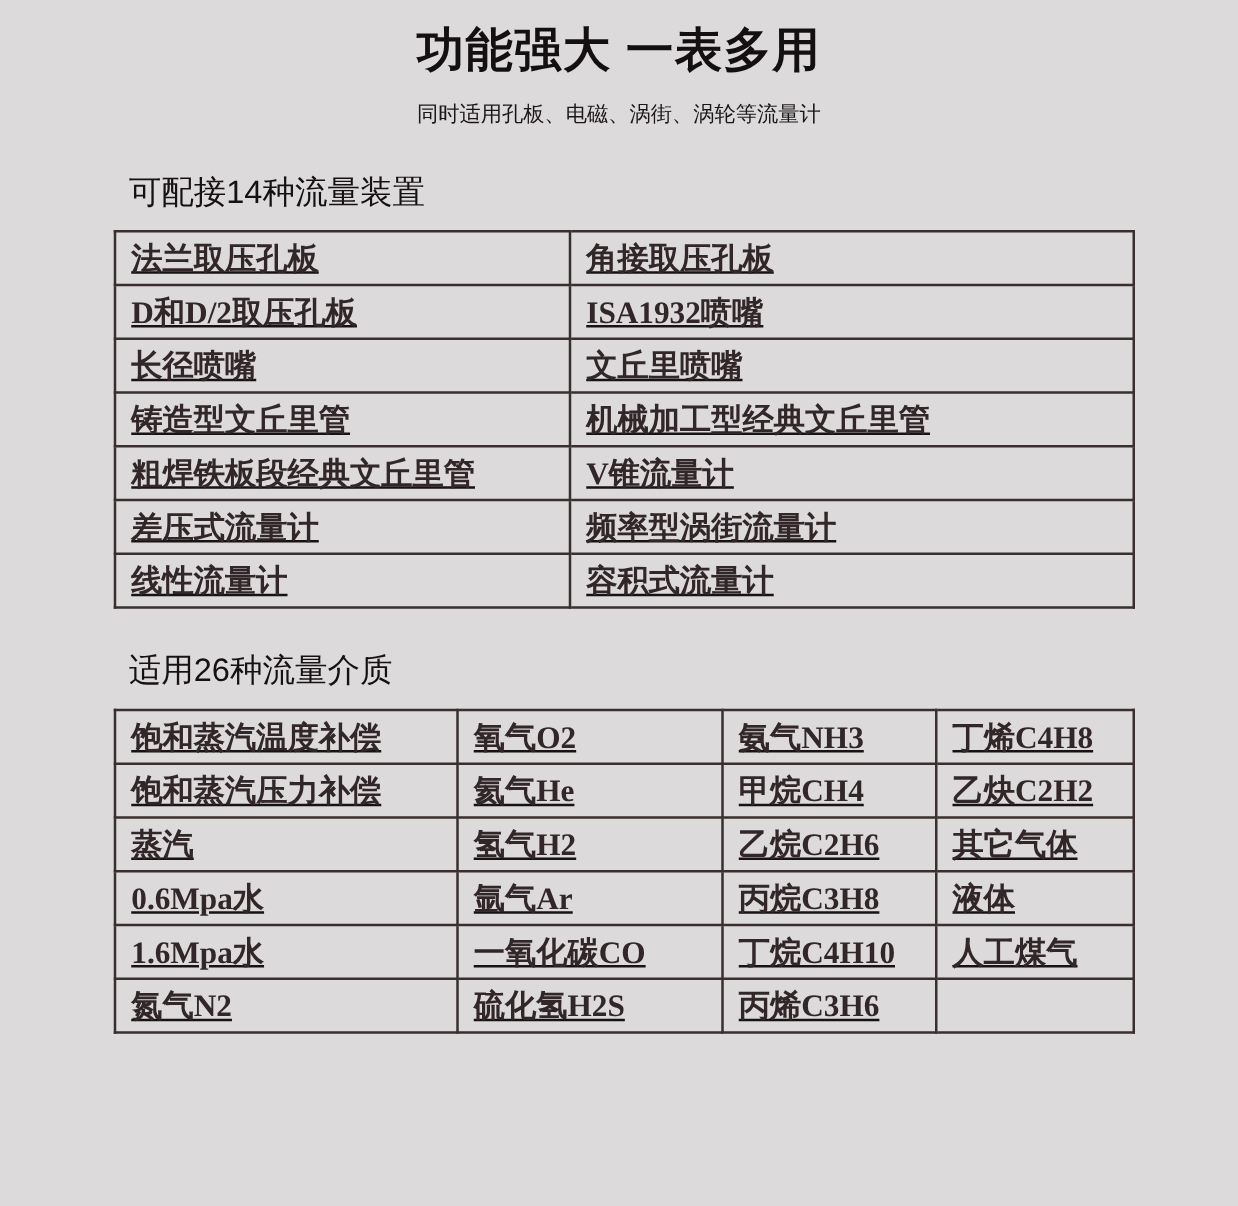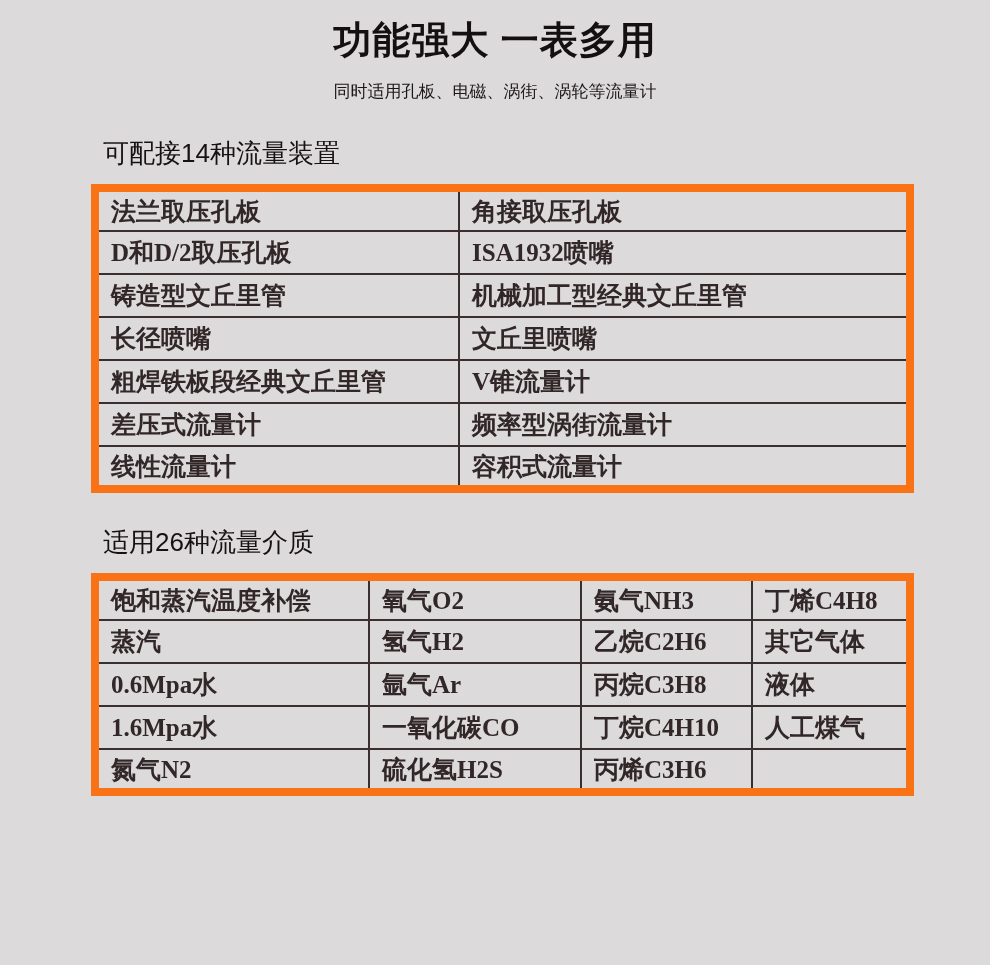--- a/index.html
+++ b/index.html
@@ -43,22 +43,23 @@
     font-size:26px;
     font-weight:500;
     color:#161112;
     margin:0 0 13px 12px;
   }
 
   table {
     border-collapse:collapse;
     table-layout:fixed;
     width:815px;
-    border:8px solid #f97316;
+    border:2px solid #f97316;
     background:#dcdadb;
+    text-decoration:underline;
   }
   td {
     border:2px solid #3a2f2f;
     height:43px;
     vertical-align:middle;
     padding:0 4px 0 12px;
     font-family:"Liberation Serif","DejaVu Serif",serif;
     font-weight:bold;
     font-size:25px;
     color:#322728;
@@ -92,26 +93,26 @@
       <tbody>
           <tr>
             <td>法兰取压孔板</td>
             <td>角接取压孔板</td>
           </tr>
           <tr>
             <td>D和D/2取压孔板</td>
             <td>ISA1932喷嘴</td>
           </tr>
           <tr>
+            <td>长径喷嘴</td>
+            <td>文丘里喷嘴</td>
+          </tr>
+          <tr>
             <td>铸造型文丘里管</td>
             <td>机械加工型经典文丘里管</td>
-          </tr>
-          <tr>
-            <td>长径喷嘴</td>
-            <td>文丘里喷嘴</td>
           </tr>
           <tr>
             <td>粗焊铁板段经典文丘里管</td>
             <td>V锥流量计</td>
           </tr>
           <tr>
             <td>差压式流量计</td>
             <td>频率型涡街流量计</td>
           </tr>
           <tr>
@@ -132,20 +133,26 @@
           <col class="c4">
       </colgroup>
       <tbody>
           <tr>
             <td>饱和蒸汽温度补偿</td>
             <td>氧气O2</td>
             <td>氨气NH3</td>
             <td>丁烯C4H8</td>
           </tr>
           <tr>
+            <td>饱和蒸汽压力补偿</td>
+            <td>氦气He</td>
+            <td>甲烷CH4</td>
+            <td>乙炔C2H2</td>
+          </tr>
+          <tr>
             <td>蒸汽</td>
             <td>氢气H2</td>
             <td>乙烷C2H6</td>
             <td>其它气体</td>
           </tr>
           <tr>
             <td>0.6Mpa水</td>
             <td>氩气Ar</td>
             <td>丙烷C3H8</td>
             <td>液体</td>

